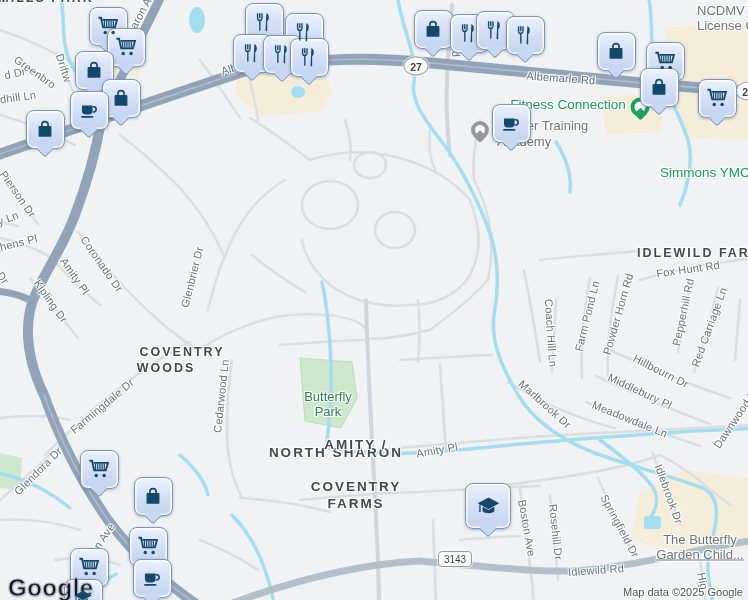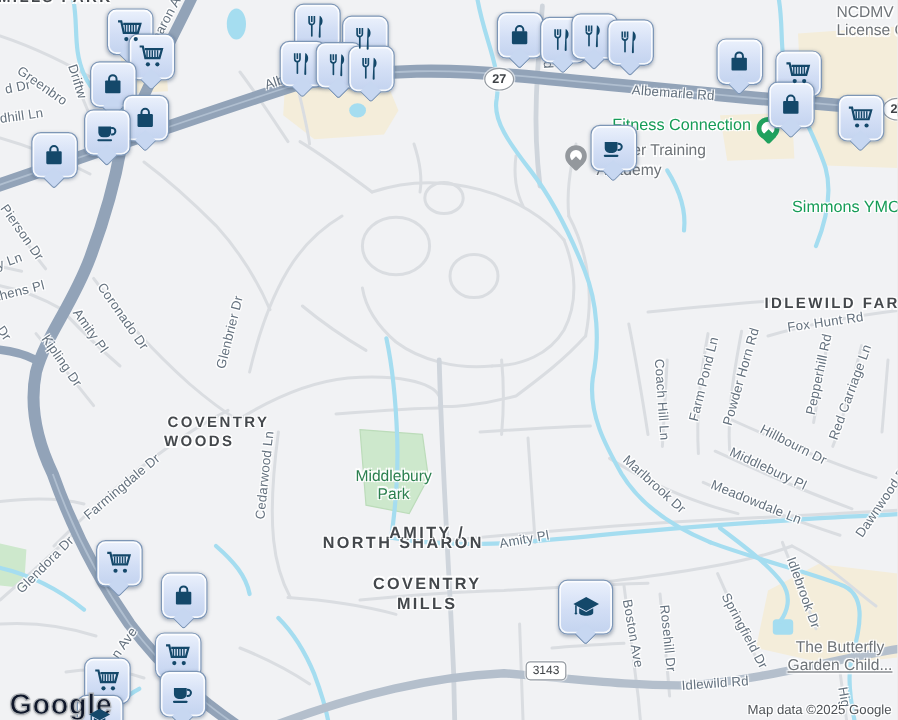--- a/index.html
+++ b/index.html
@@ -233,31 +233,31 @@
       <div class="lab street-label" style="left: 545px; top: 404px; --r: 42deg;">Marlbrook Dr</div>
       <div class="lab street-label" style="left: 661px; top: 371px; --r: 27deg;">Hillbourn Dr</div>
       <div class="lab street-label" style="left: 640px; top: 391px; --r: 25deg;">Middlebury Pl</div>
       <div class="lab street-label" style="left: 630px; top: 419px; --r: 22deg;">Meadowdale Ln</div>
       <div class="lab nbhd-line" style="left: 46px; top: -2px;">MILLS PARK</div>
       <div class="lab nbhd-line" style="left: 182px; top: 352px;">COVENTRY</div>
       <div class="lab nbhd-line" style="left: 166px; top: 368px;">WOODS</div>
       <div class="lab nbhd-line big" style="left: 336px; top: 452px;">NORTH SHARON</div>
       <div class="lab nbhd-line big" style="left: 356px; top: 444px;">AMITY /</div>
       <div class="lab nbhd-line big" style="left: 356px; top: 486px;">COVENTRY</div>
-      <div class="lab nbhd-line big" style="left: 356px; top: 503px;">MILLS</div>
+      <div class="lab nbhd-line big" style="left: 356px; top: 503px;">FARMS</div>
       <div class="lab nbhd-line" style="left: 637px; top: 253px; transform: translate(0px, -50%);">IDLEWILD FARMS</div>
       <div class="lab poi-line poi-green" style="left: 568px; top: 104px;">Fitness Connection</div>
       <div class="lab poi-line poi-green left" style="left: 660px; top: 172px;">Simmons YMCA</div>
       <div class="lab poi-line poi-gray left" style="left: 697px; top: 10px;">NCDMV</div>
       <div class="lab poi-line poi-gray left" style="left: 697px; top: 25px;">License O</div>
       <div class="lab poi-line poi-gray left" style="left: 524px; top: 125px;">ier Training</div>
       <div class="lab poi-line poi-gray left" style="left: 497px; top: 141px;">Academy</div>
       <div class="lab poi-line poi-gray" style="left: 700px; top: 539px;">The Butterfly</div>
       <div class="lab poi-line poi-gray" style="left: 700px; top: 554px; text-decoration: underline;">Garden Child...</div>
-      <div class="lab poi-line poi-park" style="left: 328px; top: 396px;">Middlebury</div>
+      <div class="lab poi-line poi-park" style="left: 328px; top: 396px;">Butterfly</div>
       <div class="lab poi-line poi-park" style="left: 328px; top: 411px;">Park</div>
       <div class="shield oval" style="left: 416px; top: 66px;">27</div>
       <div class="shield oval" style="left: 748px; top: 91px;">27</div>
       <div class="shield rect" style="left: 455px; top: 559px;">3143</div>
     </div>
   <div id="overlay">
       <div class="dot gray" style="left: 480px; top: 130px;"></div>
       <div class="dot green" style="left: 640px; top: 107px;"></div>
       <div class="pin" style="left: 244.5px; top: 2.5px; width: 37px; height: 37px;">
         <svg width="22" height="22" viewBox="0 0 24 24">

